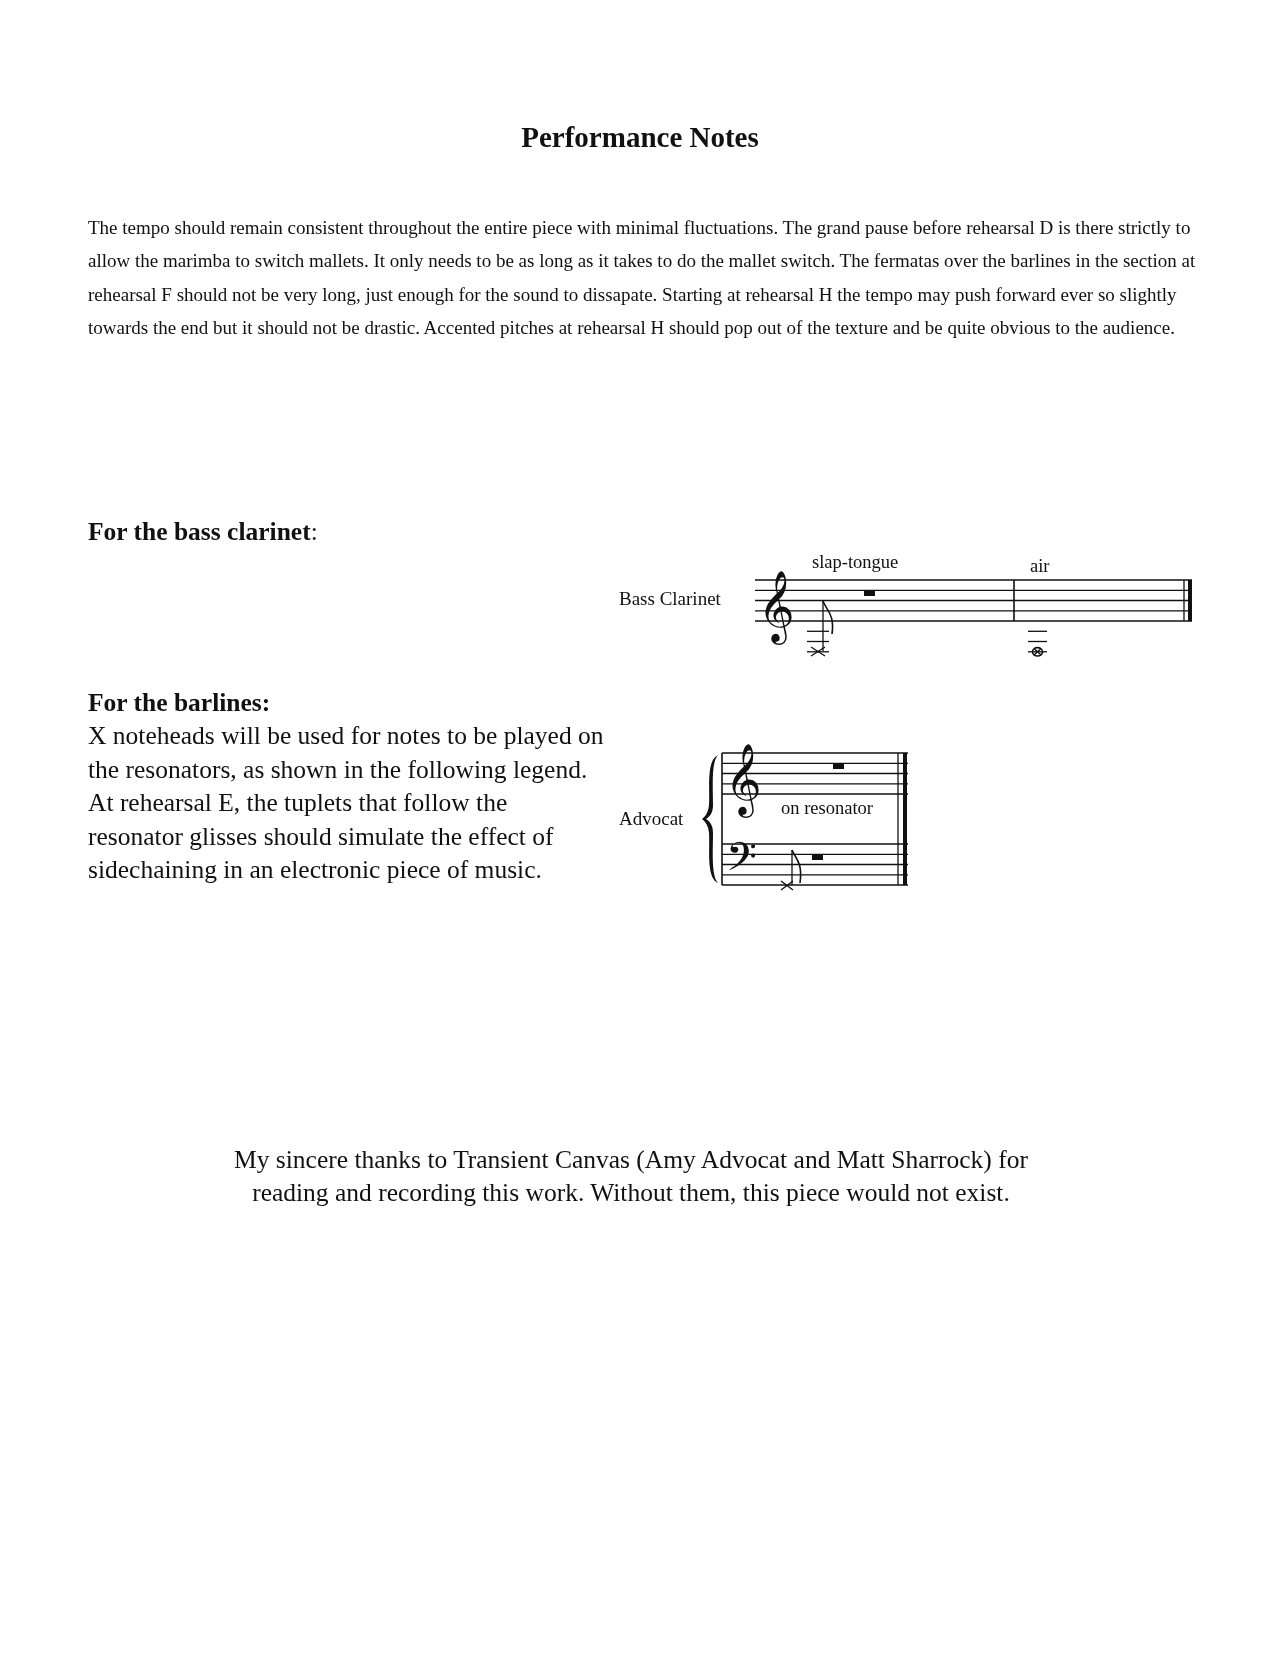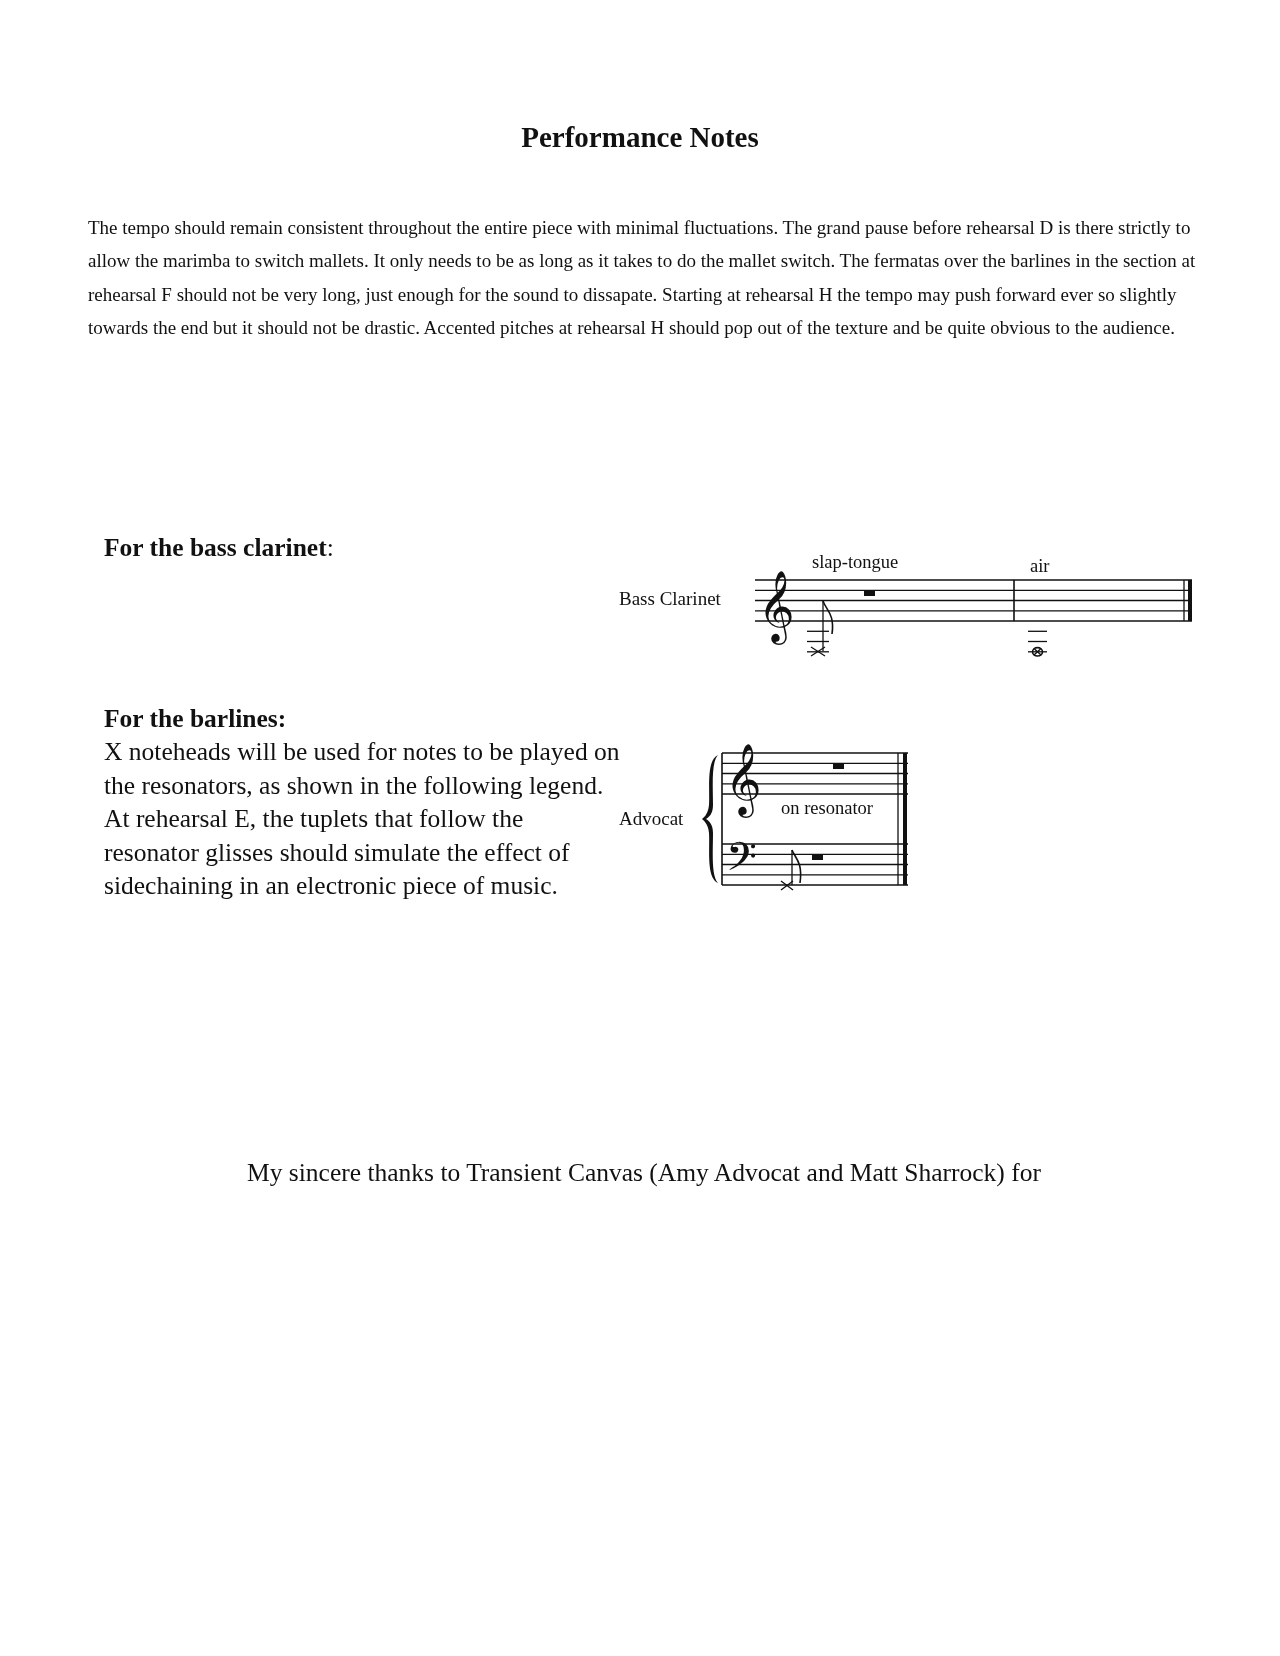--- a/index.html
+++ b/index.html
@@ -8,32 +8,32 @@
     font-family: "Liberation Serif", "DejaVu Serif", serif; color: #111111;
   }
   .title {
     position: absolute; left: 0; width: 1280px; top: 121px;
     text-align: center; font-size: 29px; font-weight: bold;
   }
   .intro {
     position: absolute; left: 88px; width: 1110px; top: 211px;
     font-size: 19px; line-height: 33.4px; margin: 0;
   }
-  .section { position: absolute; left: 88px; font-size: 25.5px; line-height: 33.4px; margin: 16px; }
+  .section { position: absolute; left: 88px; font-size: 25.5px; line-height: 33.4px; margin: 0; }
   .section .hdr-bold { font-weight: bold; }
   .bc-section { top: 515px; width: 520px; }
   .mar-section { top: 686px; width: 520px; }
   .staff-label { position: absolute; font-size: 19px; }
   .bc-label { left: 619px; top: 588px; }
   .mar-label { left: 619px; top: 808px; }
   .music { position: absolute; left: 0; top: 0; }
   .annot { font-size: 18.5px; }
   .thanks {
     position: absolute; left: 0; width: 1256px; top: 1140px;
-    text-align: center; font-size: 25.5px; line-height: 33.4px; margin: 16px;
+    text-align: center; font-size: 25.5px; line-height: 33.4px; margin: 3px;
   }
 </style>
 </head>
 <body>
 
 <div class="title">Performance Notes</div>
 
 <p class="intro">The tempo should remain consistent throughout the entire piece with minimal fluctuations.  The grand pause before rehearsal D is there strictly to allow the marimba to switch mallets.  It only needs to be as long as it takes to do the mallet switch.  The fermatas over the barlines in the section at rehearsal F should not be very long, just enough for the sound to dissapate.  Starting at rehearsal H the tempo may push forward ever so slightly towards the end but it should not be drastic.  Accented pitches at rehearsal H should pop out of the texture and be quite obvious to the audience.</p>
 
 <div class="section bc-section">
@@ -112,13 +112,14 @@
     <line x1="781" y1="881" x2="793" y2="890"></line>
     <line x1="793" y1="881" x2="781" y2="890"></line>
     <line x1="792" y1="885" x2="792" y2="850"></line>
     <path d="M792 850 C795 858 803 862 800 883" stroke-width="1.6"></path>
   </g>
   <rect x="812" y="855" width="11" height="5" fill="#111"></rect>
 </svg>
 
 <div class="thanks">
   <span>My sincere thanks to Transient Canvas (Amy Advocat and Matt Sharrock) for</span><br>
+  <span>reading and recording this work.  Without them, this piece would not exist.</span>
 </div>
 
 </body></html>

